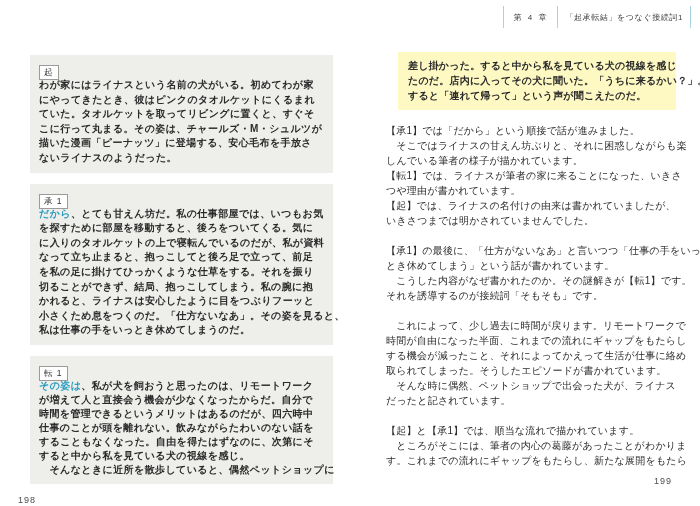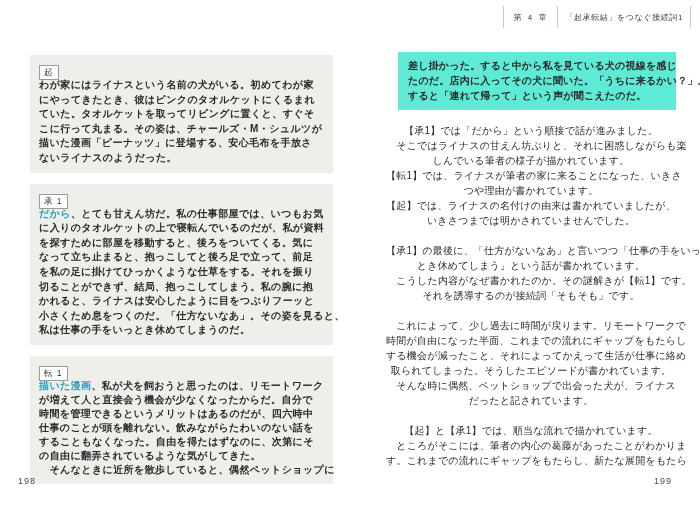--- a/index.html
+++ b/index.html
@@ -32,32 +32,32 @@
   }
   .bline{
     font-size:10px;line-height:14.6px;letter-spacing:0.4px;
     white-space:nowrap;font-weight:600;color:#2b2b2b;
   }
   .excerpt-block:nth-of-type(3) .bline{line-height:14px;}
   .accent{color:#2a9cc0;font-weight:700;text-align:right;}
   
   .right-col{position:absolute;left:386px;top:52px;width:290px;}
   .right-excerpt{
-    background:#5eead4;margin-left:12px;
+    background:#fef9c3;margin-left:12px;
     padding:6px 10px 7px 10px;margin-bottom:13px;
   }
   .right-excerpt .bline{line-height:15px;letter-spacing:0.2px;}
   .rsection{margin-bottom:15px;}
   .rline{
     font-size:10px;line-height:15px;letter-spacing:0.2px;
-    white-space:nowrap;font-weight:500;color:#2b2b2b;text-align:center;
+    white-space:nowrap;font-weight:500;color:#2b2b2b;
   }
   
   .pagenum{position:absolute;font-size:9px;color:#4a4a4a;letter-spacing:1px;}
-  .pagenum-left{left:18px;top:476px;}
+  .pagenum-left{left:18px;top:495px;}
   .pagenum-right{right:28px;top:476px;}
 </style>
 </head>
 <body>
 
 <div class="spread">
 
   <div class="header">
     <span class="hbar"></span>
     <span class="chapter">第 4 章</span>
@@ -72,37 +72,37 @@
         <div class="bline">わが家にはライナスという名前の犬がいる。初めてわが家</div>
         <div class="bline">にやってきたとき、彼はピンクのタオルケットにくるまれ</div>
         <div class="bline">ていた。タオルケットを取ってリビングに置くと、すぐそ</div>
         <div class="bline">こに行って丸まる。その姿は、チャールズ・M・シュルツが</div>
         <div class="bline">描いた漫画「ピーナッツ」に登場する、安心毛布を手放さ</div>
         <div class="bline">ないライナスのようだった。</div>
       </div>
       <div class="excerpt-block">
         <div class="label-row"><span class="block-label">承 1</span></div>
         <div class="bline"><span class="accent">だから</span>、とても甘えん坊だ。私の仕事部屋では、いつもお気</div>
+        <div class="bline">を探すために部屋を移動すると、後ろをついてくる。気に</div>
         <div class="bline">に入りのタオルケットの上で寝転んでいるのだが、私が資料</div>
-        <div class="bline">を探すために部屋を移動すると、後ろをついてくる。気に</div>
         <div class="bline">なって立ち止まると、抱っこしてと後ろ足で立って、前足</div>
         <div class="bline">を私の足に掛けてひっかくような仕草をする。それを振り</div>
         <div class="bline">切ることができず、結局、抱っこしてしまう。私の腕に抱</div>
         <div class="bline">かれると、ライナスは安心したように目をつぶりフーッと</div>
         <div class="bline">小さくため息をつくのだ。「仕方ないなあ」。その姿を見ると、</div>
         <div class="bline">私は仕事の手をいっとき休めてしまうのだ。</div>
       </div>
       <div class="excerpt-block">
         <div class="label-row"><span class="block-label">転 1</span></div>
-        <div class="bline"><span class="accent">描いた漫画</span>、私が犬を飼おうと思ったのは、リモートワーク</div>
+        <div class="bline"><span class="accent">その姿は</span>、私が犬を飼おうと思ったのは、リモートワーク</div>
         <div class="bline">が増えて人と直接会う機会が少なくなったからだ。自分で</div>
         <div class="bline">時間を管理できるというメリットはあるのだが、四六時中</div>
         <div class="bline">仕事のことが頭を離れない。飲みながらたわいのない話を</div>
         <div class="bline">することもなくなった。自由を得たはずなのに、次第にそ</div>
-        <div class="bline">の自由に翻弄されているような気がしてきた。</div>
+        <div class="bline">すると中から私を見ている犬の視線を感じ。</div>
         <div class="bline">　そんなときに近所を散歩していると、偶然ペットショップに</div>
       </div>
     </div>
 
   <div class="right-col">
     <div class="right-excerpt">
         <div class="bline">差し掛かった。すると中から私を見ている犬の視線を感じ</div>
         <div class="bline">たのだ。店内に入ってその犬に聞いた。「うちに来るかい？」。</div>
         <div class="bline">すると「連れて帰って」という声が聞こえたのだ。</div>
       </div>

